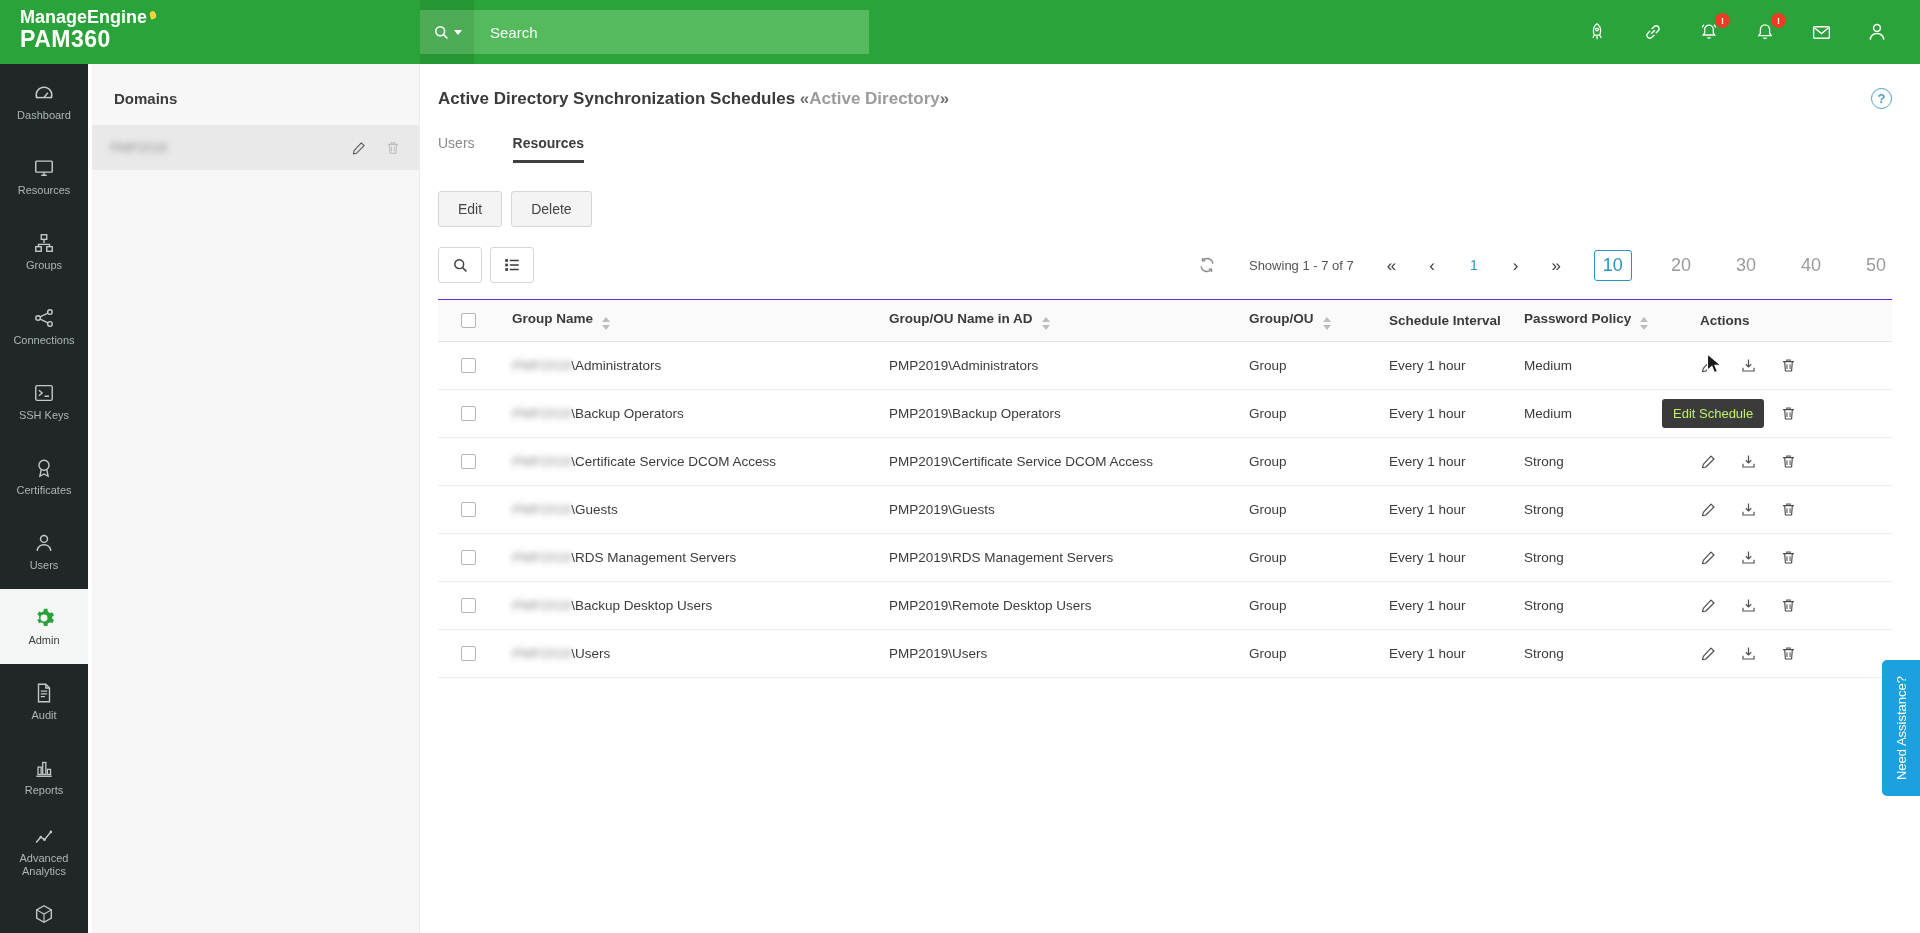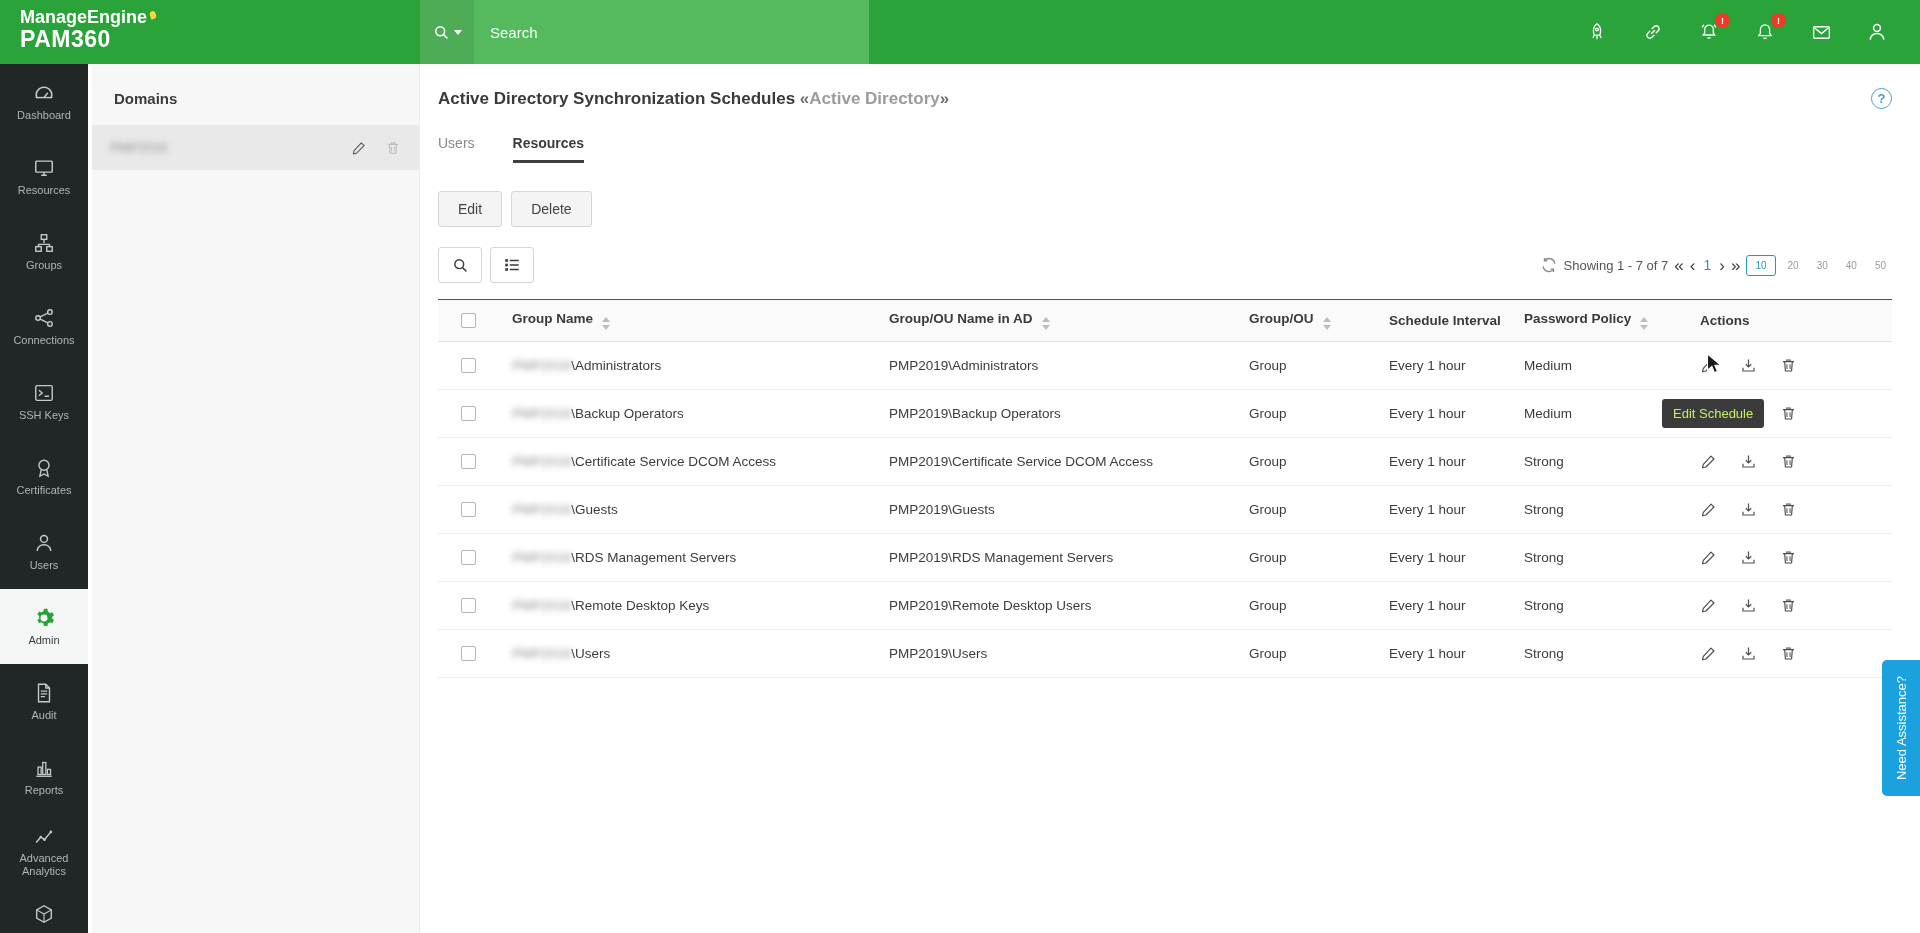--- a/index.html
+++ b/index.html
@@ -5,21 +5,21 @@
 *{box-sizing:border-box;margin:0;padding:0}
 html,body{width:1920px;height:933px;overflow:hidden}
 body{font-family:"Liberation Sans",sans-serif;background:#fff;position:relative;color:#3c3c3c}
 
 
 .topbar{position:absolute;left:0;top:0;width:1920px;height:64px;background:#2aa33a;display:flex;align-items:center;z-index:10}
 .logo{width:420px;padding-left:20px;color:#fff}
 .logo-company{font-size:18px;font-weight:700;line-height:13px;display:flex;align-items:flex-start}
 .flame{width:6px;height:8px;background:#ffd23c;border-radius:50% 50% 50% 0;display:inline-block;margin-left:3px;transform:rotate(-18deg)}
 .logo-product{font-size:23px;font-weight:700;letter-spacing:.5px;margin-top:2px}
-.searchbar{width:449px;height:64px;background:#55ba5e;display:flex;align-items:center}
+.searchbar{width:449px;height:44px;background:#55ba5e;display:flex;align-items:center}
 .search-ico{width:54px;height:64px;background:rgba(0,0,0,.08);display:flex;align-items:center;justify-content:center;color:#fff;gap:4px;cursor:pointer}
 .caret{width:0;height:0;border-left:4px solid transparent;border-right:4px solid transparent;border-top:5px solid #fff}
 .search-input{flex:1;height:100%;background:transparent;border:none;outline:none;color:#fff;font-size:15px;padding:0 16px;font-family:inherit}
 .search-input::placeholder{color:rgba(255,255,255,.95)}
 .top-icons{margin-left:auto;display:flex;align-items:center;gap:30px;padding-right:30px}
 .tico{position:relative;color:#fff;display:flex;align-items:center;justify-content:center;width:26px;height:26px;cursor:pointer}
 .badge{position:absolute;top:-6px;right:-8px;min-width:15px;height:15px;background:#ee3b25;border-radius:50%;color:#fff;font-style:normal;font-size:9px;font-weight:700;display:flex;align-items:center;justify-content:center}
 
 
 .sidebar{position:absolute;left:0;top:64px;width:88px;height:869px;background:#212626;z-index:5;overflow:hidden}
@@ -48,26 +48,26 @@
 .ref-text{color:#9b9b9b;font-weight:700}
 .help{width:21px;height:21px;border:1px solid #4aa0c4;border-radius:50%;color:#4aa0c4;font-size:13px;font-weight:700;display:flex;align-items:center;justify-content:center;cursor:pointer}
 .tabs{margin-top:26px;display:flex;gap:38px}
 .tab{font-size:14px;color:#8a8a8a;padding-bottom:9px;cursor:pointer}
 .tab.active{color:#3c3c3c;font-weight:700;border-bottom:3px solid #3f3f3f}
 .btn-row{margin-top:28px;display:flex;gap:9px}
 .btn{font-family:inherit;font-size:14px;color:#444;background:#f4f4f4;border:1px solid #d6d6d6;border-radius:3px;padding:9px 19px;cursor:pointer}
 .toolbar{margin-top:20px;display:flex;align-items:center;justify-content:space-between}
 .tb-left{display:flex;gap:8px}
 .icon-btn{width:44px;height:36px;background:#fff;border:1px solid #d6d6d6;border-radius:3px;display:flex;align-items:center;justify-content:center;color:#3c3c3c;cursor:pointer}
-.tb-right{display:flex;align-items:center;gap:6px}
+.tb-right{display:flex;align-items:center;gap:33px}
 .refresh{color:#8a8a8a;display:flex;cursor:pointer}
 .showing{font-size:13px;color:#555}
 .pg-nav{font-size:17px;color:#3c3c3c;cursor:pointer;line-height:1}
 .pg-cur{font-size:14px;color:#2596be;padding:0 2px}
-.psize{font-size:10px;color:#9a9a9a;cursor:pointer;padding:4px 6px}
+.psize{font-size:18px;color:#9a9a9a;cursor:pointer;padding:4px 6px}
 .psize.sel{color:#2596be;border:1px solid #2596be;border-radius:3px;padding:4px 8px}
 
 
 .grid{margin-top:16px;border-collapse:collapse;table-layout:fixed;width:1454px}
 .grid th{height:42px;background:#fafafa;border-top:1px solid #6d28d9;border-bottom:1px solid #e2e2e2;font-size:13.5px;font-weight:700;color:#3a3a3a;text-align:left;padding-left:14px}
 .grid td{height:48px;border-bottom:1px solid #ededed;font-size:13.5px;color:#3c3c3c;padding-left:14px}
 .grid .c-cb{padding-left:0;text-align:center}
 .cb{display:inline-block;width:15px;height:15px;border:1px solid #b5b5b5;border-radius:2px;background:#fff;cursor:pointer;vertical-align:middle}
 .sort{display:inline-flex;flex-direction:column;gap:3px;margin-left:9px;vertical-align:1px;cursor:pointer}
 .su{width:0;height:0;border-left:4px solid transparent;border-right:4px solid transparent;border-bottom:5px solid #bdbdbd}
@@ -514,21 +514,21 @@
                 <svg width="17" height="17" viewBox="0 0 20 20">
                   <path d="M3.5 5.5h13M8 5.5V3.5h4v2M5.5 5.5l.9 11h7.2l.9-11" fill="none" stroke="currentColor" stroke-width="1.4"></path>
                   <path d="M8.2 8.5v5.5M11.8 8.5v5.5" stroke="currentColor" stroke-width="1.2"></path>
                 </svg>
               </span>
             </td>
           </tr>
 
           <tr class="row">
             <td class="c-cb"><span class="cb"></span></td>
-            <td><span class="redacted">PMP2019</span><span>\Remote Desktop Keys</span></td>
+            <td><span class="redacted">PMP2019</span><span>\Backup Desktop Users</span></td>
             <td>PMP2019\Remote Desktop Users</td>
             <td>Group</td>
             <td>Every 1 hour</td>
             <td>Strong</td>
             <td class="c-act">
               <span class="act">
                 <svg width="17" height="17" viewBox="0 0 20 20">
                   <path d="M12.9 3.6l3.5 3.5L7 16.5l-4 .9.9-4 9-9.8z" fill="none" stroke="currentColor" stroke-width="1.4" stroke-linejoin="round"></path>
                 </svg>
               </span>

